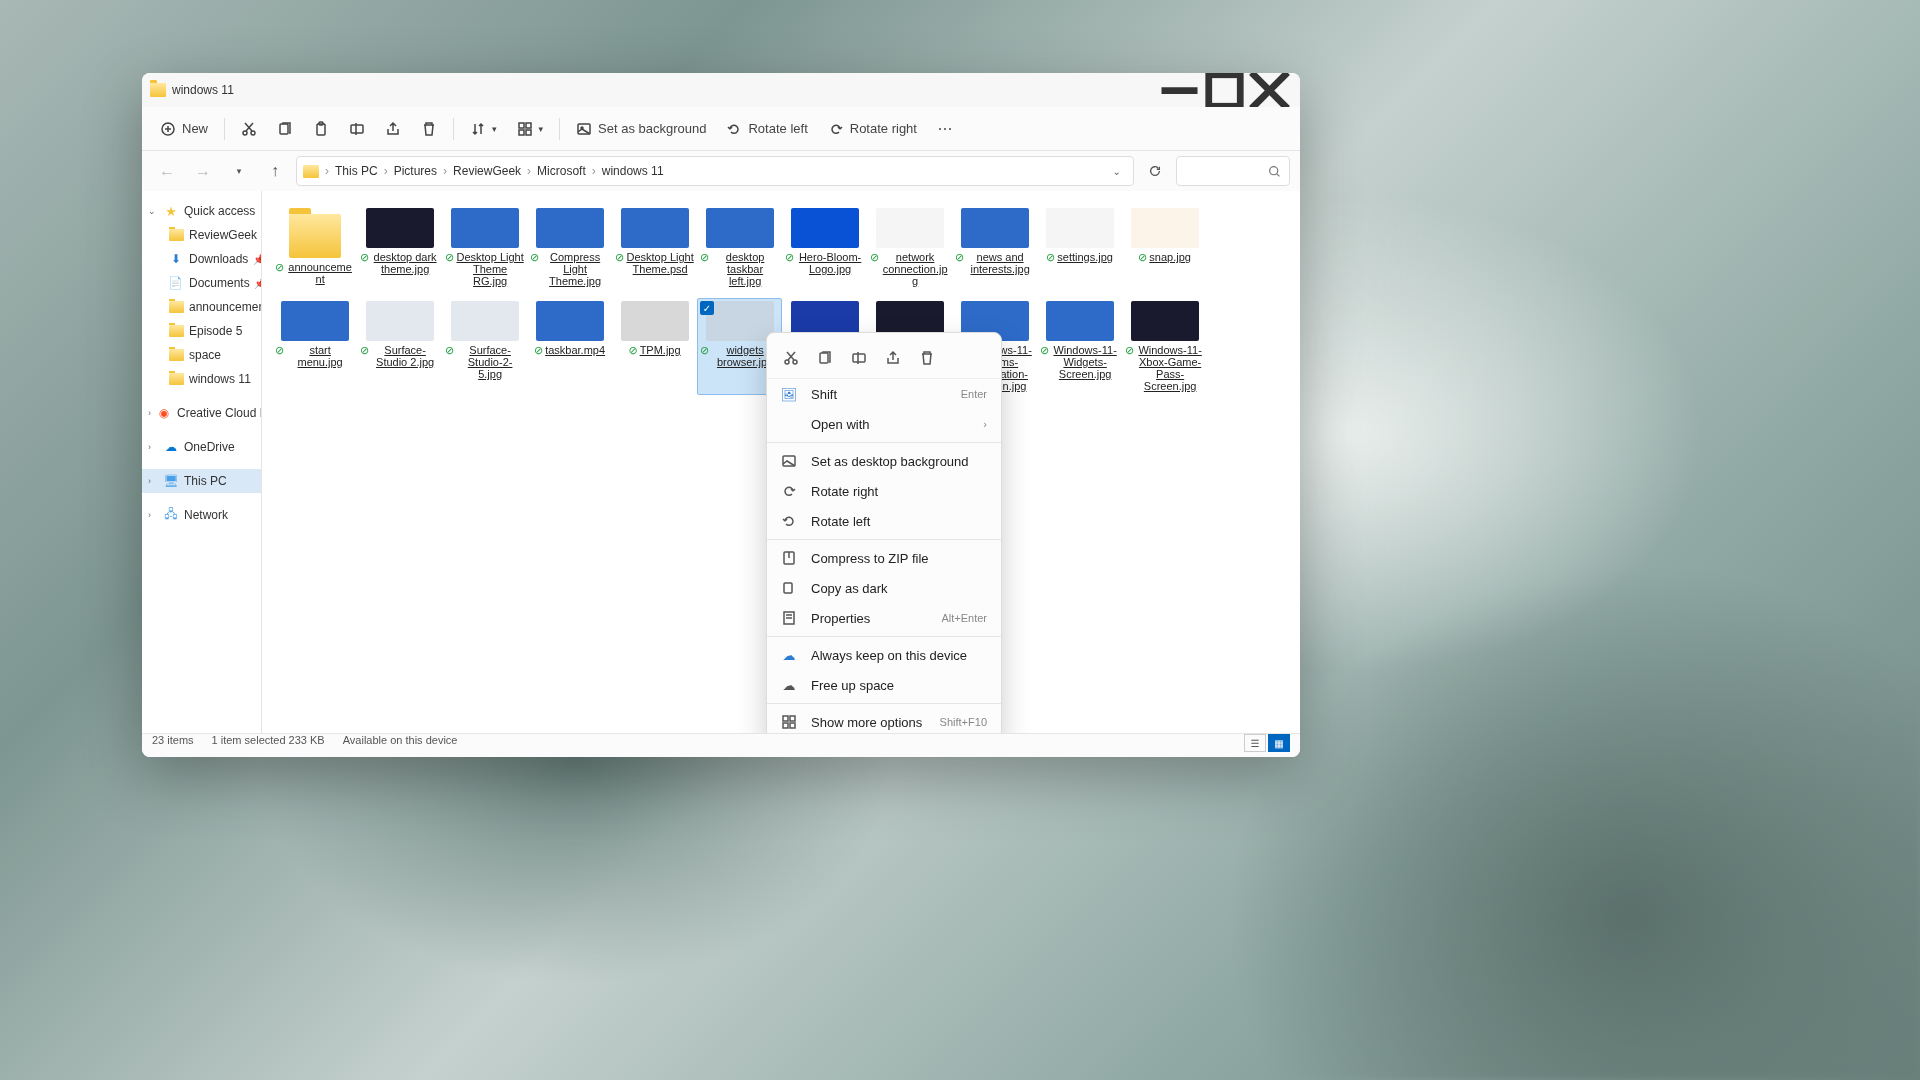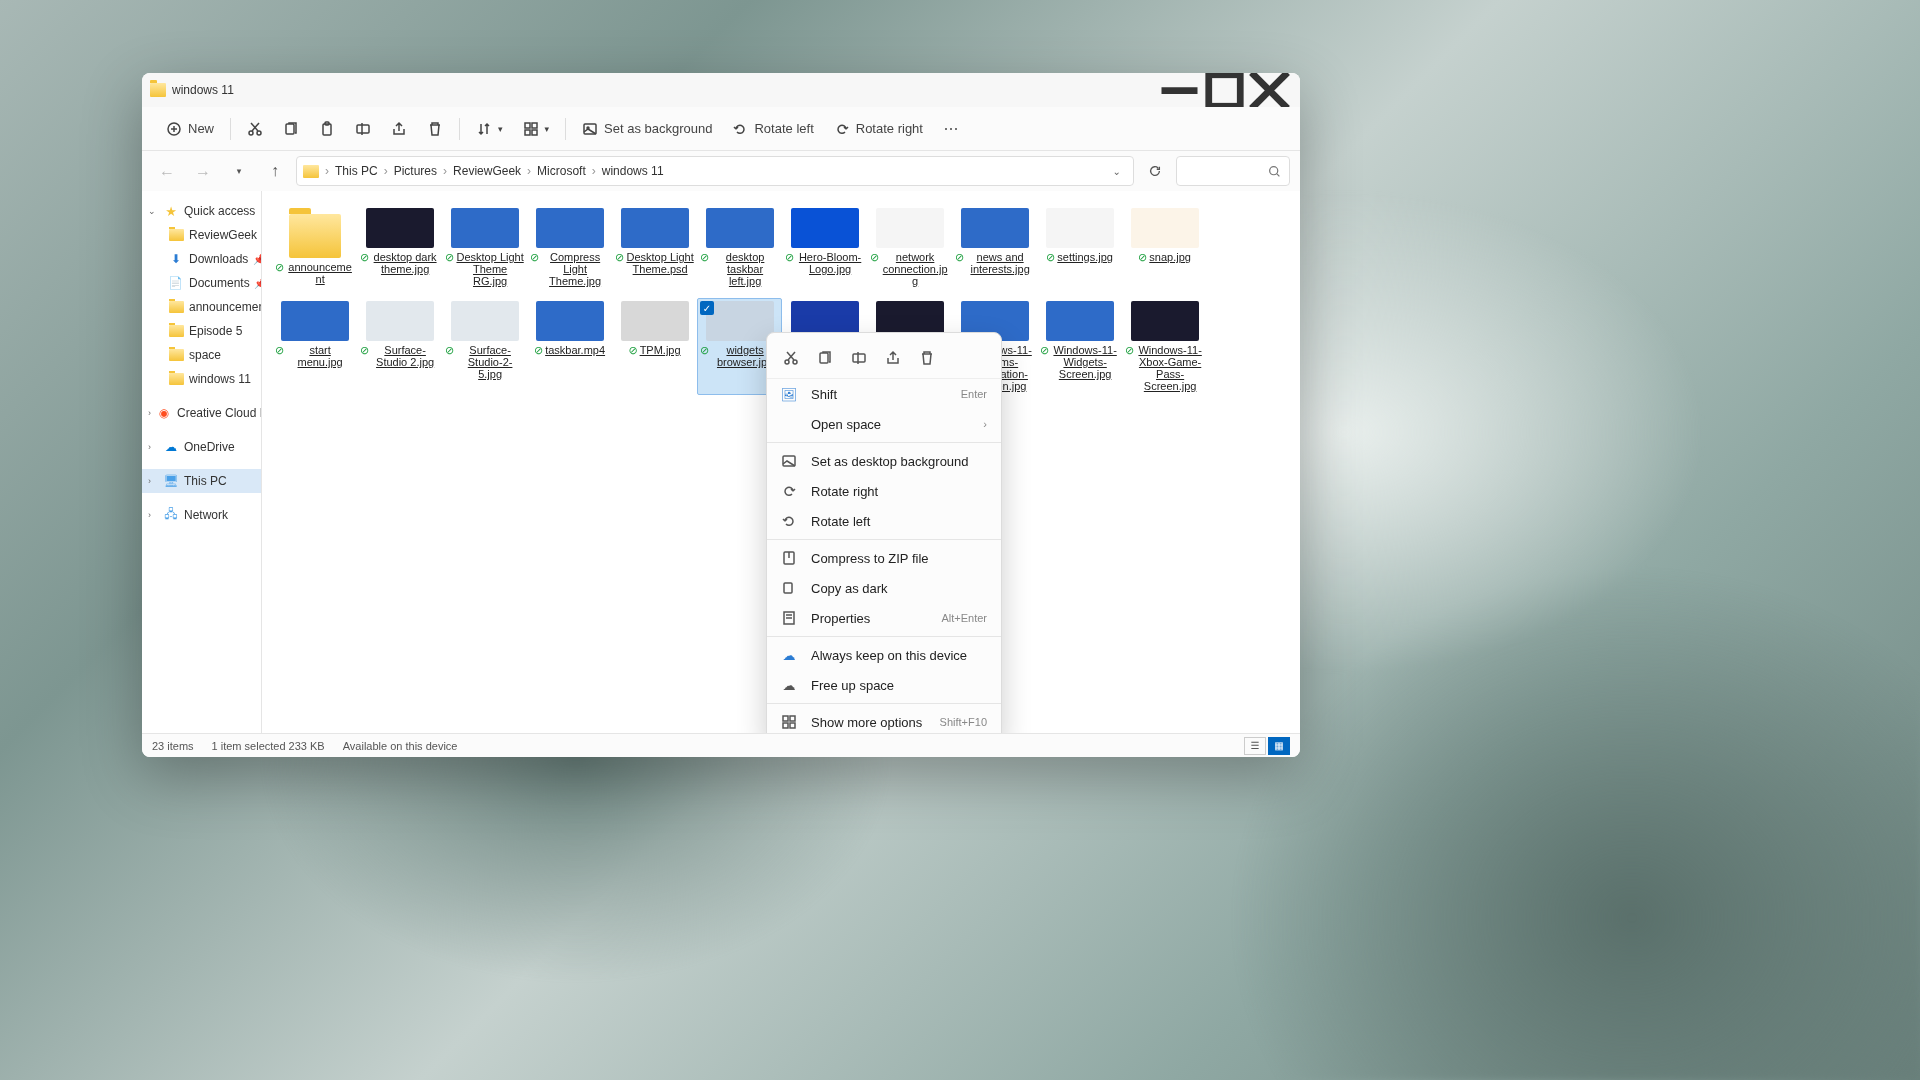--- a/index.html
+++ b/index.html
@@ -5,21 +5,21 @@
 *{box-sizing:border-box;margin:0;padding:0;font-family:"Segoe UI",Arial,sans-serif;}
 body{width:1920px;height:1080px;background:linear-gradient(135deg,#a8b8b5 0%,#7d9691 25%,#c5d1ce 50%,#8fa8a3 75%,#6b827d 100%);position:relative;overflow:hidden;}
 body::before{content:"";position:absolute;inset:0;background:radial-gradient(ellipse 900px 600px at 70% 40%,#e8eeec 0%,transparent 40%),radial-gradient(ellipse 700px 500px at 30% 70%,#6d8580 0%,transparent 45%),radial-gradient(ellipse 800px 700px at 85% 85%,#5a706b 0%,transparent 50%);filter:blur(3px);}
 .window{position:absolute;left:142px;top:73px;width:1158px;height:684px;background:#fff;border-radius:8px;box-shadow:0 20px 60px rgba(0,0,0,.3);display:flex;flex-direction:column;overflow:hidden;}
 .titlebar{height:34px;display:flex;align-items:center;padding:0 8px;background:#f7f7f7;}
 .titlebar .ico{width:16px;height:14px;background:linear-gradient(#ffe79e,#f5c43a);border-radius:1px;margin-right:6px;position:relative;}
 .titlebar .ico::before{content:"";position:absolute;top:-3px;left:0;width:7px;height:3px;background:#f5c43a;border-radius:1px 1px 0 0;}
 .titlebar-title{font-size:12px;color:#333;}
 .winctrl{margin-left:auto;display:flex;}
 .winbtn{width:45px;height:32px;display:flex;align-items:center;justify-content:center;color:#333;font-size:10px;}
-.toolbar{height:44px;border-bottom:1px solid #e5e5e5;display:flex;align-items:center;padding:0 16px;gap:4px;background:#fbfbfb;}
+.toolbar{height:44px;border-bottom:1px solid #e5e5e5;display:flex;align-items:center;padding:0 10px;gap:4px;background:#fbfbfb;}
 .tbtn{height:32px;padding:0 8px;display:flex;align-items:center;gap:6px;border-radius:4px;color:#444;font-size:13px;}
 .tbtn svg{width:16px;height:16px;}
 .tsep{width:1px;height:22px;background:#ddd;margin:0 4px;}
 .addrbar{height:40px;display:flex;align-items:center;padding:0 10px;gap:6px;background:#fbfbfb;}
 .navbtn{width:30px;height:30px;display:flex;align-items:center;justify-content:center;color:#555;border-radius:4px;}
 .navbtn.dis{color:#bbb;}
 .breadcrumb{flex:1;height:30px;border:1px solid #ddd;border-radius:4px;display:flex;align-items:center;padding:0 6px;gap:6px;font-size:12px;color:#333;background:#fff;}
 .breadcrumb .bc-ico{width:16px;height:13px;background:linear-gradient(#ffe79e,#f5c43a);border-radius:1px;}
 .bc-sep{color:#999;}
 .bc-dd{margin-left:auto;color:#666;font-size:10px;padding:0 6px;}
@@ -47,21 +47,21 @@
 .fname{word-break:break-word;text-decoration:underline;}
 .chkmark{position:absolute;top:2px;left:2px;width:14px;height:14px;background:#0067c0;color:#fff;font-size:10px;display:flex;align-items:center;justify-content:center;border-radius:2px;}
 .ctxmenu{position:absolute;left:504px;top:141px;width:236px;background:#fcfcfc;border:1px solid #dcdcdc;border-radius:8px;box-shadow:0 12px 30px rgba(0,0,0,.2);padding:4px 0;font-size:13px;z-index:10;}
 .ctxrow{height:36px;display:flex;align-items:center;padding:0 16px;gap:14px;color:#222;border-bottom:1px solid #eee;}
 .ctxrow.icons{gap:18px;justify-content:flex-start;height:42px;}
 .ctxitem{height:30px;display:flex;align-items:center;padding:0 14px;gap:14px;color:#222;}
 .ctxico{width:16px;height:16px;color:#555;display:flex;align-items:center;justify-content:center;}
 .ctxshort{margin-left:auto;font-size:11px;color:#888;}
 .ctxsep{height:1px;background:#e5e5e5;margin:3px 0;}
 .ctxsub{margin-left:auto;color:#888;font-size:11px;}
-.status{height:24px;border-top:1px solid #e5e5e5;display:flex;align-items:center;padding:0 10px;gap:18px;font-size:11px;color:#555;background:#fbfbfb;}
+.status{height:24px;border-top:1px solid #e5e5e5;display:flex;padding:0 10px;gap:18px;font-size:11px;color:#555;background:#fbfbfb;}
 .viewctl{margin-left:auto;display:flex;gap:2px;}
 .viewbtn{width:22px;height:18px;border:1px solid #ccc;display:flex;align-items:center;justify-content:center;font-size:10px;}
 .viewbtn.act{background:#0067c0;color:#fff;border-color:#0067c0;}
 svg{fill:none;stroke:currentColor;stroke-width:1.5;}
 </style>
 </head>
 <body>
 
 <div class="window">
 
@@ -477,21 +477,21 @@
               </svg>
             </span>
         </div>
         <div class="ctxitem">
             <span class="ctxico" style="color:#2b7cd3">🖼</span>
             <span>Shift</span>
             <span class="ctxshort">Enter</span>
           </div>
         <div class="ctxitem">
             <span class="ctxico"></span>
-            <span>Open space</span>
+            <span>Open with</span>
             <span class="ctxsub">›</span>
           </div>
         <div class="ctxsep"></div>
         <div class="ctxitem">
             <span class="ctxico">
               <svg viewBox="0 0 16 16">
                 <rect x="2" y="3" width="12" height="10" rx="1"></rect>
                 <path d="M2 11l4-3 8 5"></path>
               </svg>
             </span>

